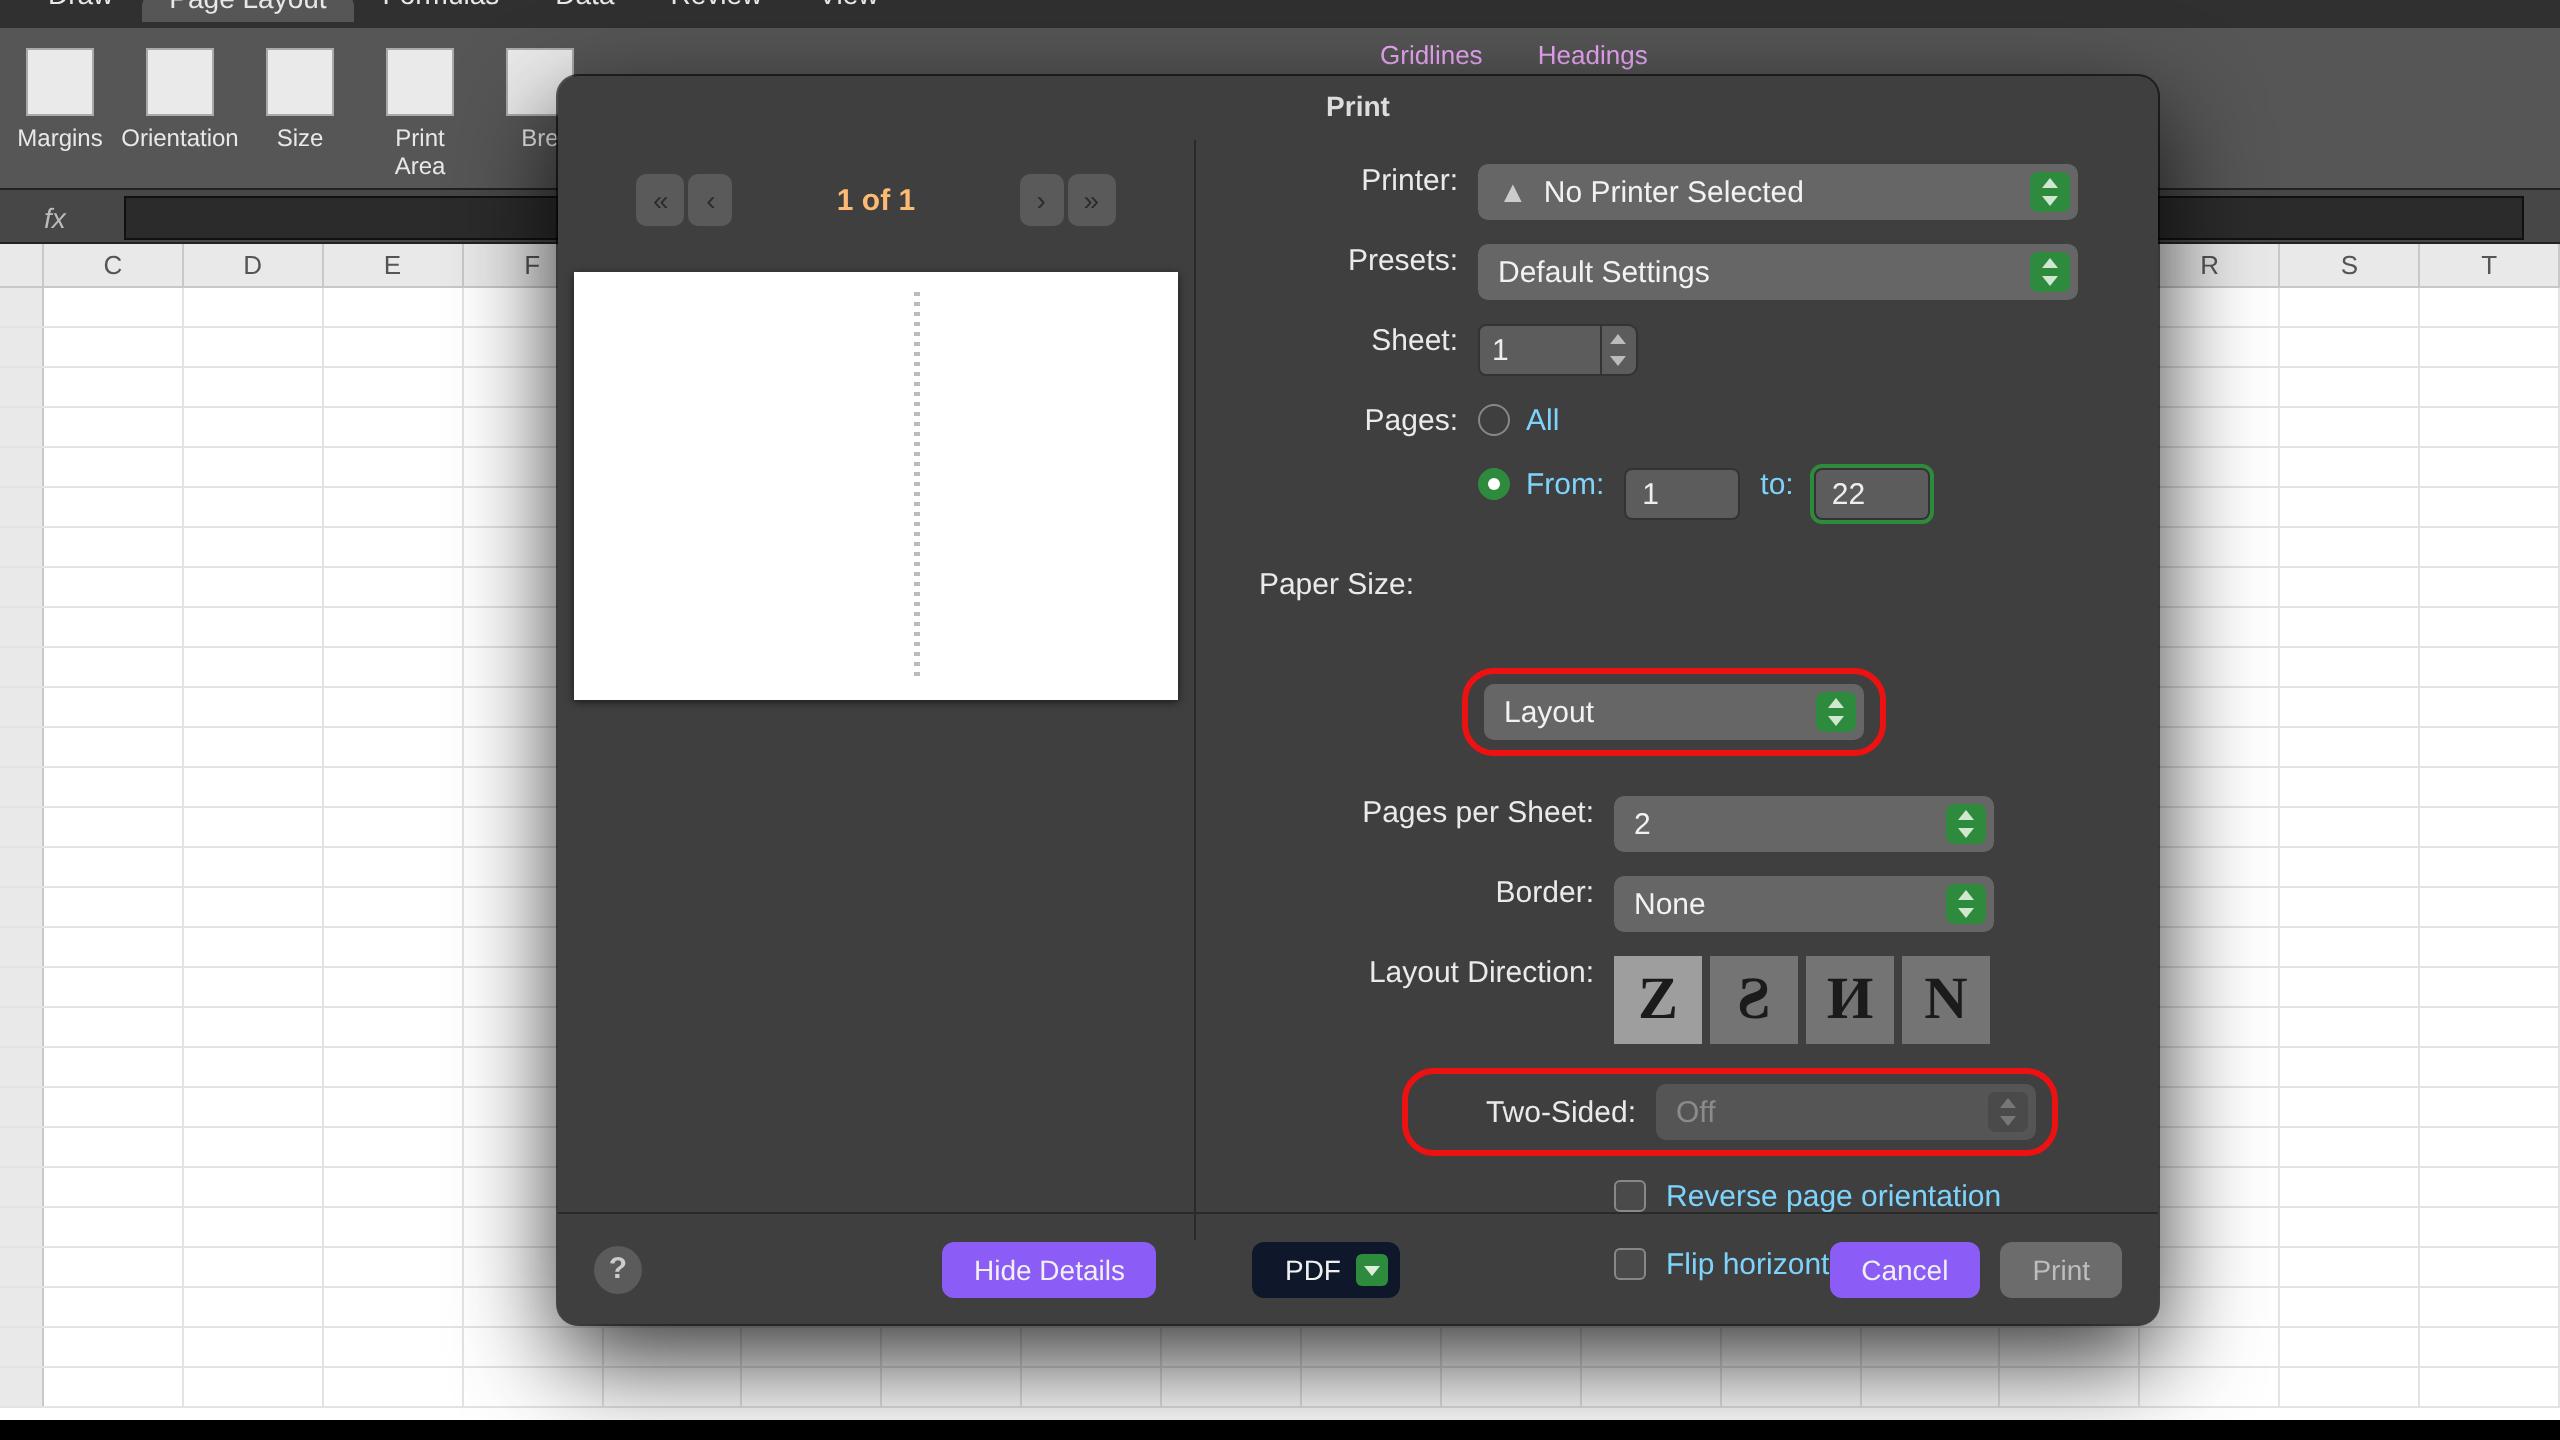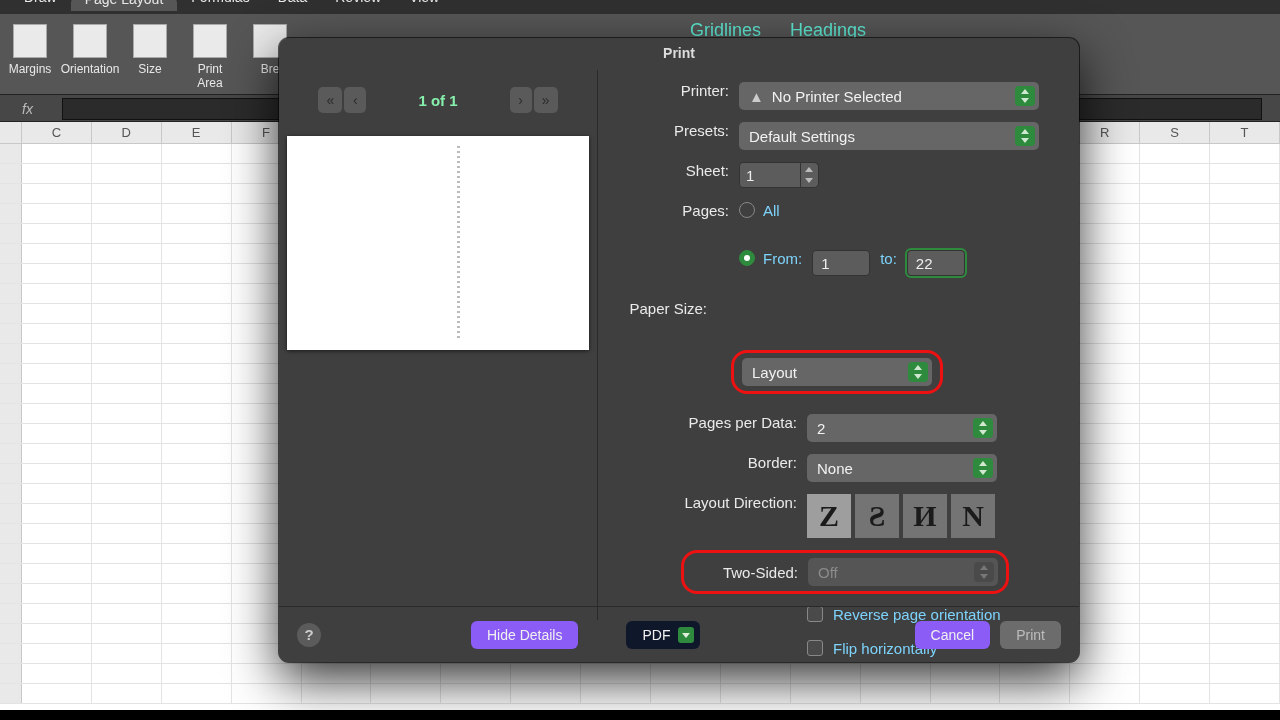--- a/index.html
+++ b/index.html
@@ -8,21 +8,21 @@
 
 .ribbon-tabs{position:absolute;left:0;top:0;width:1280px;height:14px;background:#303030;color:#e8e8e8;font-size:14px;display:flex;align-items:center;padding:0 10px}
 .ribbon-tabs .tab{padding:0 14px;height:14px;line-height:0;position:relative;top:-3px}
 .ribbon-tabs .tab.active{background:#565656;border-radius:6px 6px 0 0;padding-top:2px}
 .ribbon{position:absolute;left:0;top:14px;width:1280px;height:80px;background:#565656;display:flex;align-items:flex-start;padding-top:6px;color:#e8e8e8;font-size:12px}
 .ribbon .grp{width:60px;text-align:center;font-size:12px}
 .ribbon .grp .ic{width:34px;height:34px;margin:4px auto 4px;border:1px solid #aaa;background:#eaeaea}
 .ribbon .width-lbl{margin-left:220px;margin-top:24px;font-size:13px;color:#ddd}
 .ribbon .auto{margin-left:6px;margin-top:20px}
 .ribbon .auto .sel{background:#3a3a3a;border:1px solid #222;color:#eee;height:22px;padding:2px 28px 2px 8px;border-radius:4px;font-size:13px;position:relative;display:inline-block}
-.ribbon .check-col{position:absolute;left:690px;top:6px;font-size:18px;color:#5eead4}
+.ribbon .check-col{position:absolute;left:690px;top:6px;font-size:13px;color:#f0abfc}
 .ribbon .check-col span{margin-right:24px}
 
 .fx-bar{position:absolute;left:0;top:94px;width:1280px;height:28px;background:#474747;border-top:1px solid #222;border-bottom:1px solid #222;color:#bbb;font-style:italic;font-size:14px;padding-left:22px;line-height:28px}
 .fx-bar .inp{position:absolute;left:62px;top:3px;width:1200px;height:22px;background:#2b2b2b;border:1px solid #111}
 
 .sheet{position:absolute;left:0;top:122px;width:1280px;height:588px;background:#fff}
 .colhdr{height:22px;background:#e9e9e9;border-bottom:1px solid #c8c8c8;display:flex}
 .colhdr .rh{width:22px;border-right:1px solid #c8c8c8;background:#e9e9e9}
 .colhdr .ch{width:70px;border-right:1px solid #c8c8c8;text-align:center;font-size:13px;color:#555;line-height:22px}
 .rows .row{height:20px;border-bottom:1px solid #e3e3e3;display:flex}
@@ -31,21 +31,21 @@
 .modal{position:absolute;left:279px;top:38px;width:800px;height:624px;background:#403f3f;border-radius:10px;box-shadow:0 18px 50px rgba(0,0,0,.8),0 0 0 1px rgba(0,0,0,.6);color:#e9e9e9}
 .modal .titlebar{height:30px;text-align:center;line-height:30px;font-size:14px;font-weight:600;color:#ddd}
 .modal .split{position:absolute;left:318px;top:32px;width:1px;height:550px;background:#2a2a2a}
 
 
 .pv{position:absolute;left:0;top:38px;width:318px;height:540px}
 .pv .nav{height:48px;display:flex;align-items:center;justify-content:center;gap:14px}
 .navbtn{width:22px;height:26px;background:#5a5a5a;border-radius:5px;display:inline-flex;align-items:center;justify-content:center;color:#2b2b2b;font-size:14px}
 .navbtn.dbl{width:24px}
 .navgrp{display:flex;gap:2px}
-.pv .pgtxt{font-size:15px;color:#86efac;margin:0 38px;font-weight:600}
+.pv .pgtxt{font-size:15px;color:#fdba74;margin:0 38px;font-weight:600}
 .pv .paper{margin:12px auto 0;width:302px;height:214px;background:#fff;box-shadow:0 1px 4px rgba(0,0,0,.6);position:relative}
 .pv .paper::after{content:"";position:absolute;left:170px;top:10px;width:3px;height:194px;background:repeating-linear-gradient(#bbb,#bbb 2px,#fff 2px,#fff 5px)}
 
 
 .form{position:absolute;left:330px;top:44px;width:456px}
 .frow{display:flex;align-items:flex-start;margin-bottom:12px;min-height:28px}
 .frow .lbl{width:130px;text-align:right;padding-right:10px;font-size:15px;color:#eaeaea}
 .dd{flex:0 0 300px;height:28px;background:#666;border-radius:5px;position:relative;display:flex;align-items:center;padding:0 10px;font-size:15px;color:#f2f2f2}
 .dd.small{flex:0 0 190px}
 .dd .arrows{position:absolute;right:4px;top:4px;width:20px;height:20px;background:#2e8b3d;border-radius:4px}
@@ -790,21 +790,21 @@
     </div>
 
     <div class="frow">
       <div class="lbl">Sheet:</div>
       <div class="stepper">
         <input value="1" style="">
         <div class="spin"></div>
       </div>
     </div>
 
-    <div class="frow" style="margin-bottom:20px">
+    <div class="frow" style="margin-bottom:4px">
       <div class="lbl">Pages:</div>
       <span class="radio"></span>
       <span class="smalltxt">All</span>
     </div>
     <div class="frow" style="margin-bottom:22px">
       <div class="lbl"></div>
       <span class="radio on"></span>
       <span class="smalltxt" style="margin-right:10px">From:</span>
       <input class="numbox" value="1" style="">
       <span class="smalltxt" style="margin:0 10px">to:</span>
@@ -818,21 +818,21 @@
     <div class="frow" style="justify-content:center;margin-bottom:20px">
       <span class="hl hl-nowrap">
         <span class="dd small" style="flex-basis:190px">
             <span>Layout</span>
             <span class="arrows"></span>
           </span>
       </span>
     </div>
 
     <div class="frow">
-      <div class="lbl" style="width:198px">Pages per Data:</div>
+      <div class="lbl" style="width:198px">Pages per Sheet:</div>
       <div class="dd small">
           <span>2</span>
           <span class="arrows"></span>
         </div>
     </div>
 
     <div class="frow">
       <div class="lbl" style="width:198px">Border:</div>
       <div class="dd small">
           <span>None</span>
@@ -844,21 +844,21 @@
       <div class="lbl" style="width:198px">Layout Direction:</div>
       <div class="dirgrp">
         <div class="dirbtn sel">Z</div>
         <div class="dirbtn">Ƨ</div>
         <div class="dirbtn">И</div>
         <div class="dirbtn">N</div>
       </div>
     </div>
 
     <div class="frow">
-      <span class="hl hl-nowrap" style="margin-left:72px">
+      <span class="hl hl-nowrap" style="margin-left:92px">
         <span class="lbl" style="width:116px">Two-Sided:</span>
         <span class="dd small disabled" style="flex-basis:190px">
             <span>Off</span>
             <span class="arrows"></span>
           </span>
       </span>
     </div>
 
     <div class="frow" style="margin-bottom:6px">
       <div class="lbl" style="width:198px"></div>

